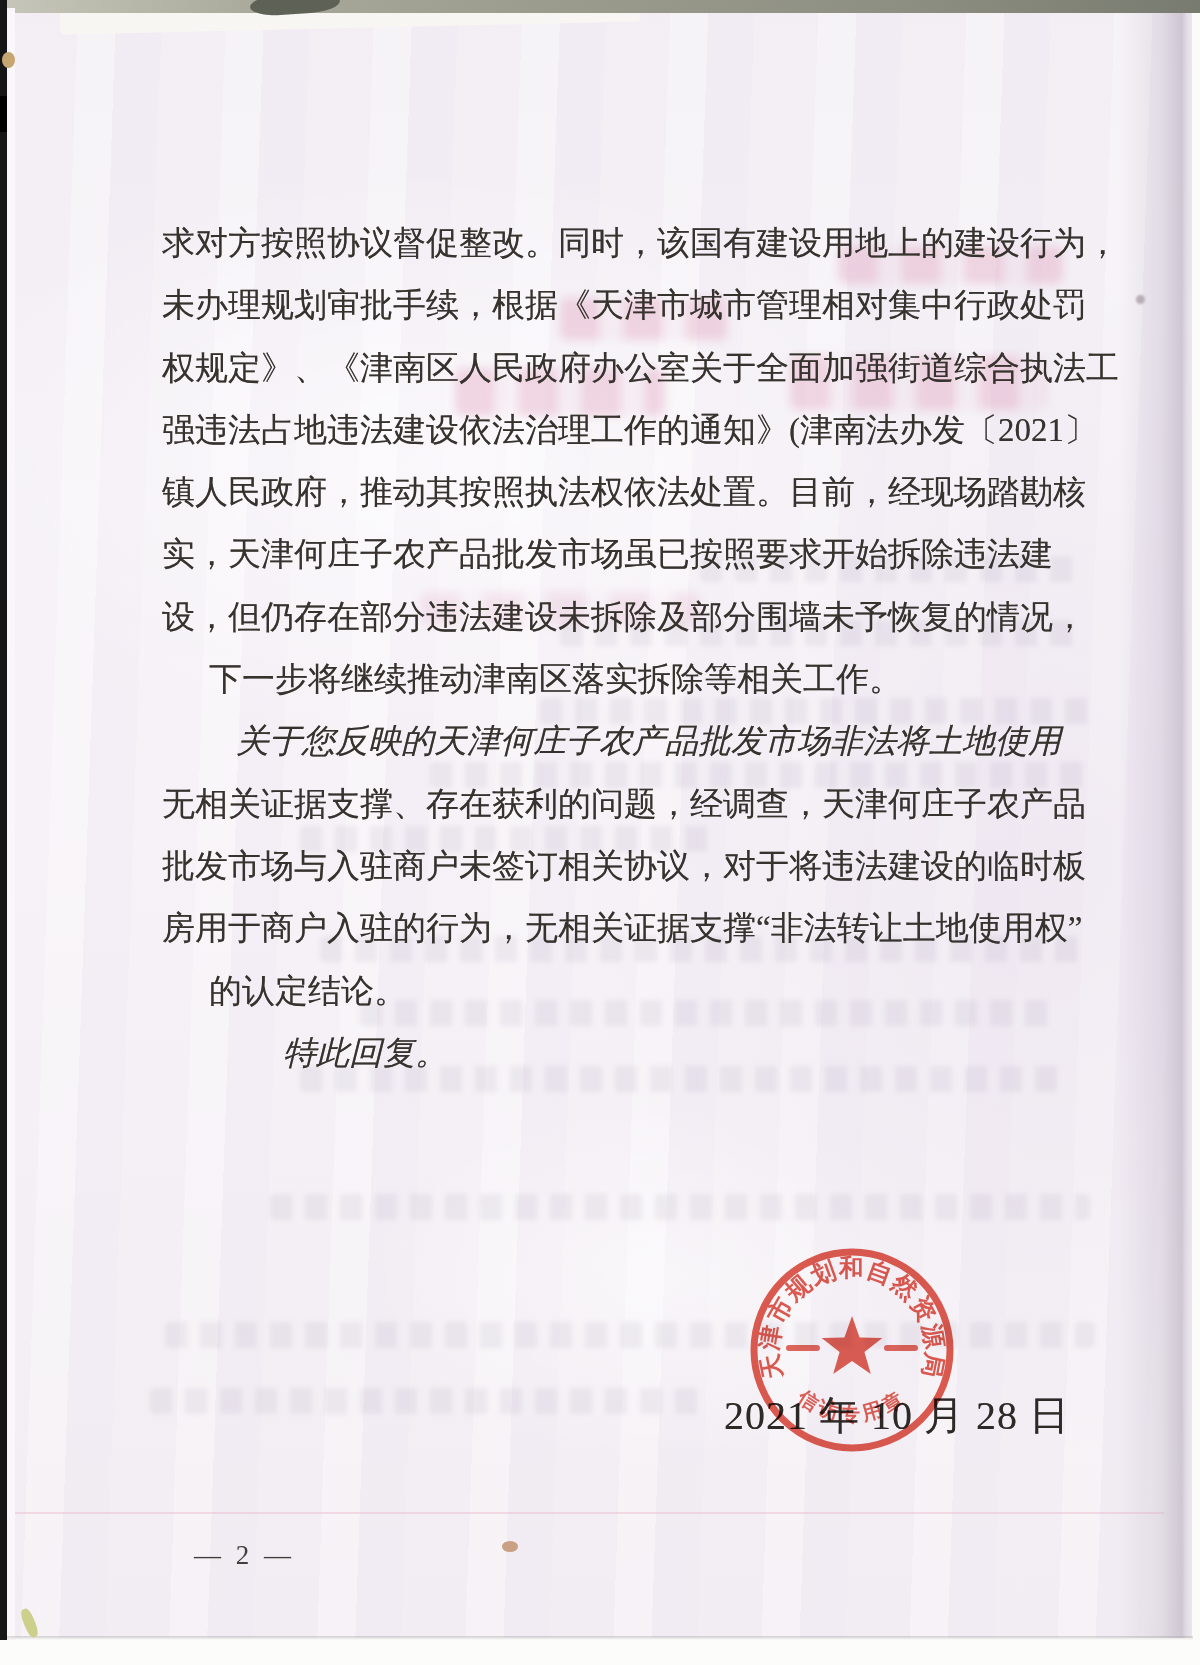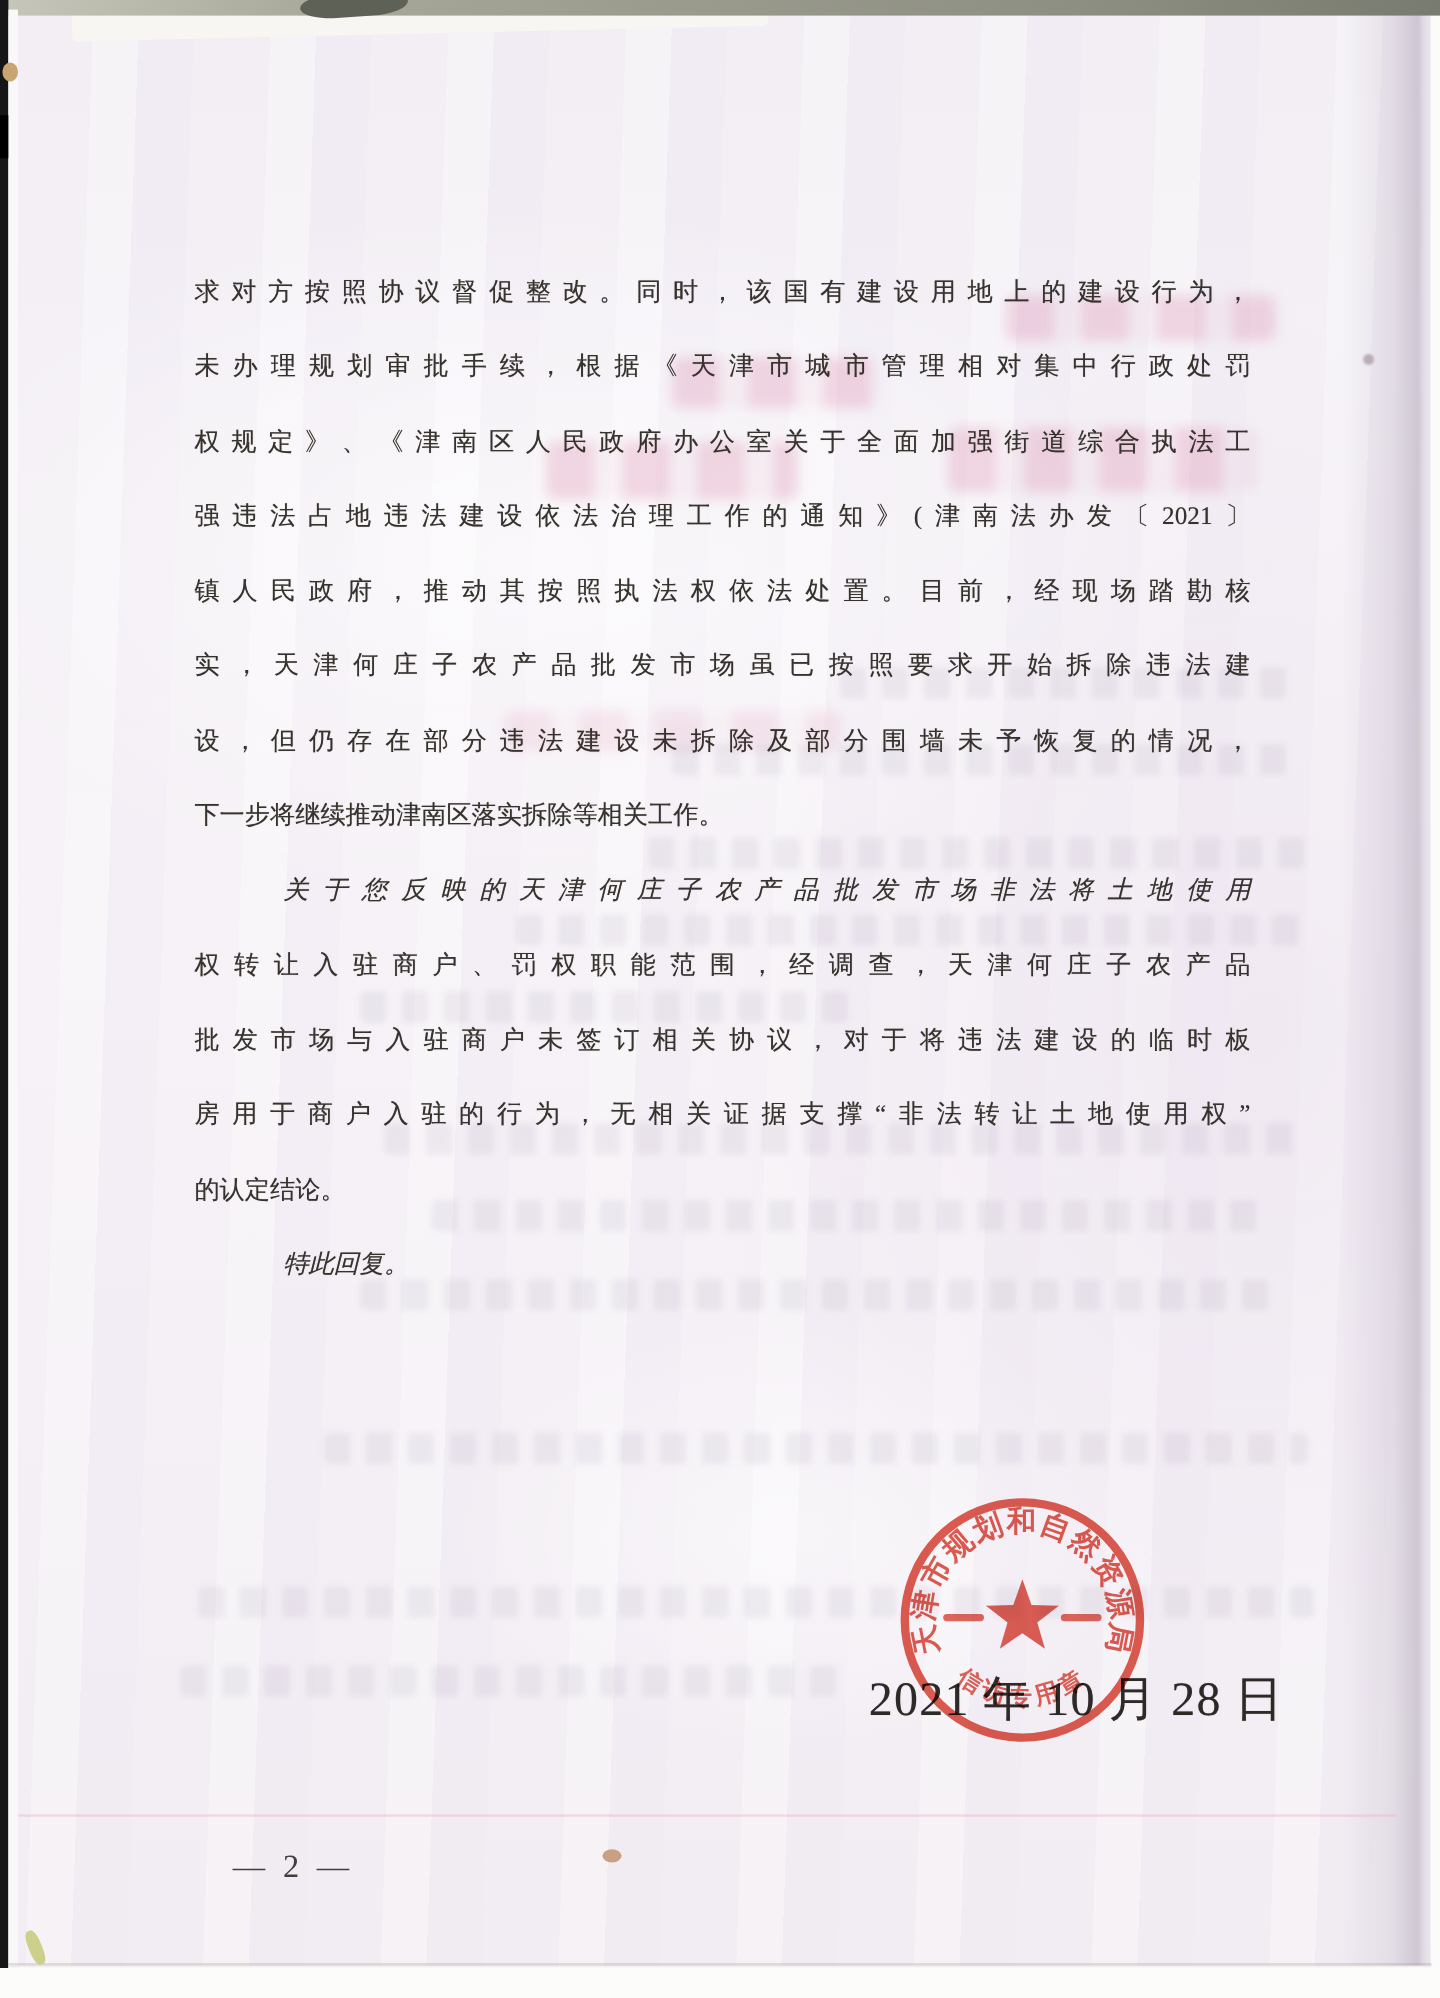--- a/index.html
+++ b/index.html
@@ -40,24 +40,24 @@
   .speck-tan2{left:2px;top:52px;width:13px;height:16px;background:#c7a66f;}
   .speck-olive{left:24px;top:1608px;width:11px;height:30px;background:#ccd08c;transform:rotate(-22deg);border-radius:40%;}
   .speck-gray{left:1136px;top:295px;width:9px;height:9px;background:#b9aeb6;filter:blur(1px);}
   
   .bleed{position:absolute;height:26px;border-radius:5px;opacity:.55;filter:blur(2.6px);
     background:repeating-linear-gradient(90deg, rgba(146,136,162,.22) 0 22px, rgba(146,136,162,0) 22px 35px);}
   .ghost-pink{position:absolute;border-radius:8px;filter:blur(5px);
     background:repeating-linear-gradient(90deg, rgba(224,152,182,.35) 0 40px, rgba(224,152,182,.08) 40px 63px);}
   
   .textblock{position:absolute;left:162px;top:212px;width:880px;}
-  .line{height:62.3px;line-height:62.3px;font-size:21px;color:#36322e;
+  .line{height:62.3px;line-height:62.3px;font-size:33px;color:#36322e;
     text-align:justify;text-align-last:justify;text-justify:inter-character;
     text-shadow:0 0 .6px rgba(70,62,55,.55);white-space:nowrap;}
-  .line.short{text-align:left;text-align-last:left;}
+  .line.short{text-align:left;text-align-last:left;margin-left:47px;}
   .line.ind{text-indent:74px;font-style:italic;}
   
   .date-line{position:absolute;left:724px;top:1388px;font-size:40px;letter-spacing:1px;
     color:#2c2926;text-shadow:0 0 .6px rgba(60,55,50,.5);white-space:nowrap;}
   .page-number{position:absolute;left:194px;top:1540px;font-size:27px;letter-spacing:4px;
     color:#413e3b;white-space:nowrap;}
   
   .seal{position:absolute;left:746px;top:1244px;width:212px;height:212px;
     mix-blend-mode:multiply;opacity:.93;filter:blur(.35px);}
 </style>
@@ -89,21 +89,21 @@
 <div class="textblock">
   <div class="line">求对方按照协议督促整改。同时，该国有建设用地上的建设行为，</div>
   <div class="line">未办理规划审批手续，根据《天津市城市管理相对集中行政处罚</div>
   <div class="line">权规定》、《津南区人民政府办公室关于全面加强街道综合执法工</div>
   <div class="line">强违法占地违法建设依法治理工作的通知》(津南法办发〔2021〕</div>
   <div class="line">镇人民政府，推动其按照执法权依法处置。目前，经现场踏勘核</div>
   <div class="line">实，天津何庄子农产品批发市场虽已按照要求开始拆除违法建</div>
   <div class="line">设，但仍存在部分违法建设未拆除及部分围墙未予恢复的情况，</div>
   <div class="line short">下一步将继续推动津南区落实拆除等相关工作。</div>
   <div class="line ind">关于您反映的天津何庄子农产品批发市场非法将土地使用</div>
-  <div class="line">权转让入驻商户、罚权职能范围，经调查，天津何庄子农产品</div>
+  <div class="line">无相关证据支撑、存在获利的问题，经调查，天津何庄子农产品</div>
   <div class="line">批发市场与入驻商户未签订相关协议，对于将违法建设的临时板</div>
   <div class="line">房用于商户入驻的行为，无相关证据支撑“非法转让土地使用权”</div>
   <div class="line short">的认定结论。</div>
   <div class="line short ind">特此回复。</div>
 </div>
 
 <div class="date-line">2021 年 10 月 28 日</div>
 
 <svg class="seal" viewBox="0 0 212 212">
   <defs>

